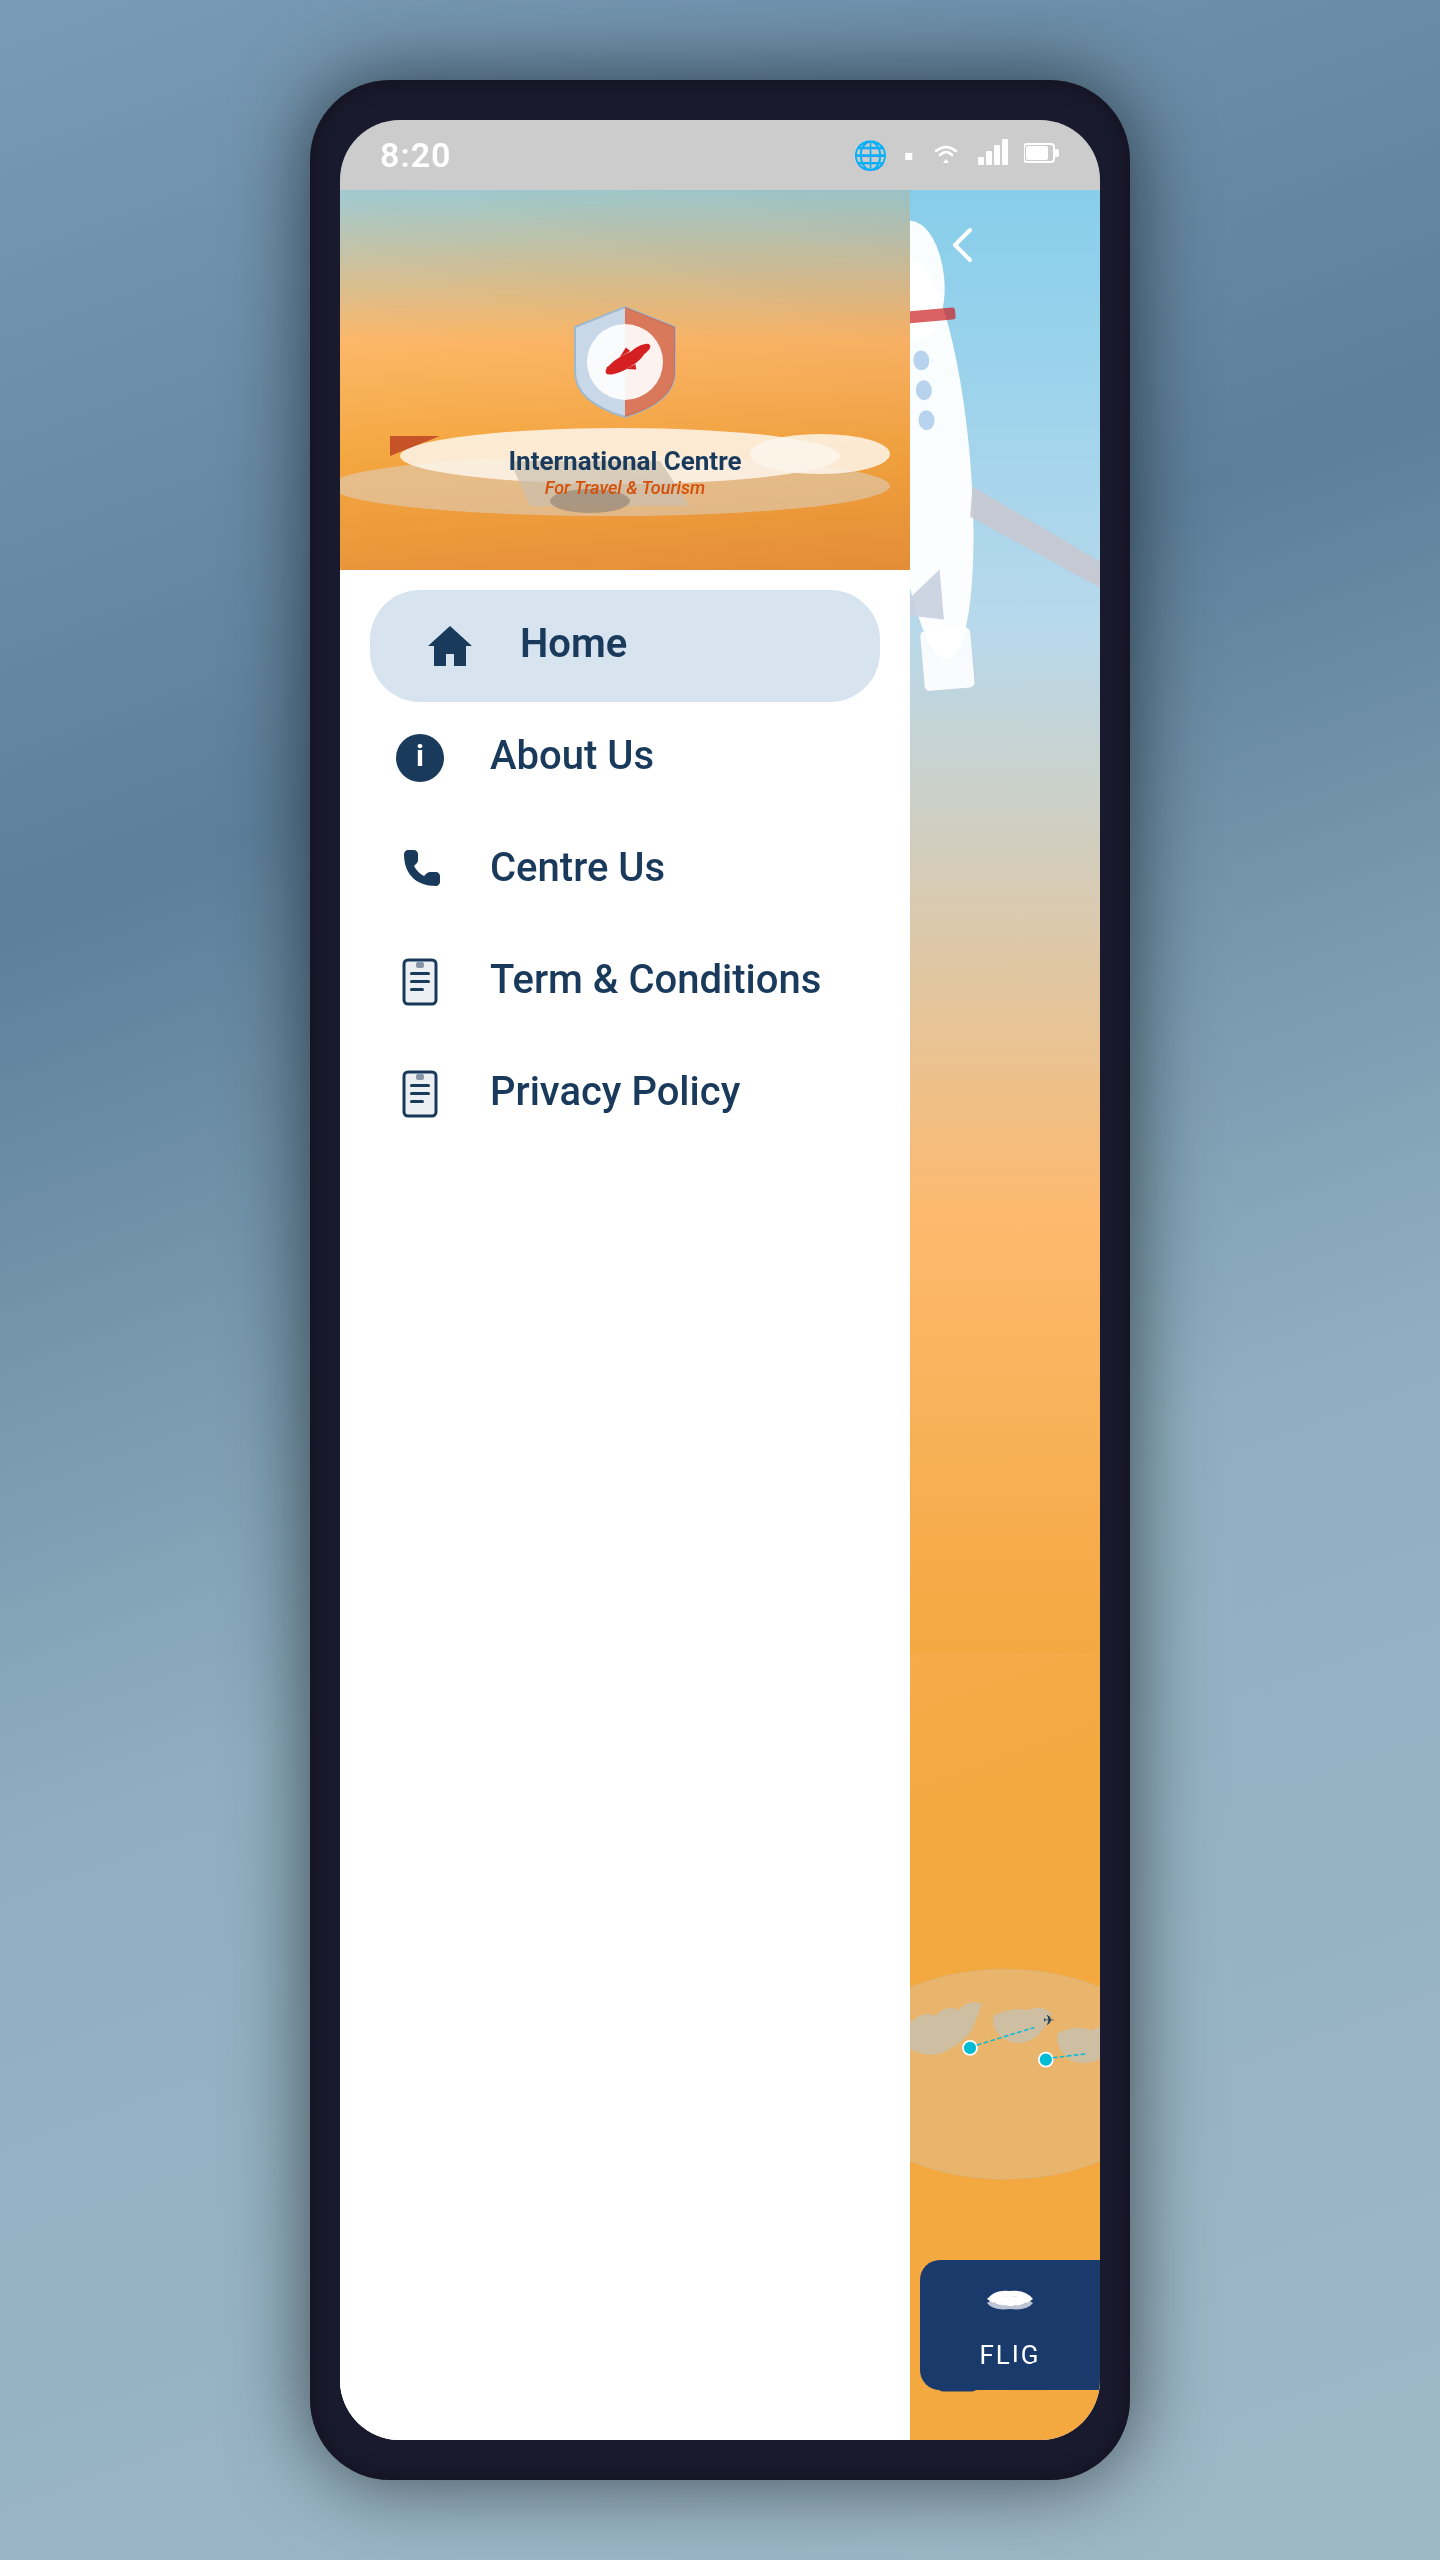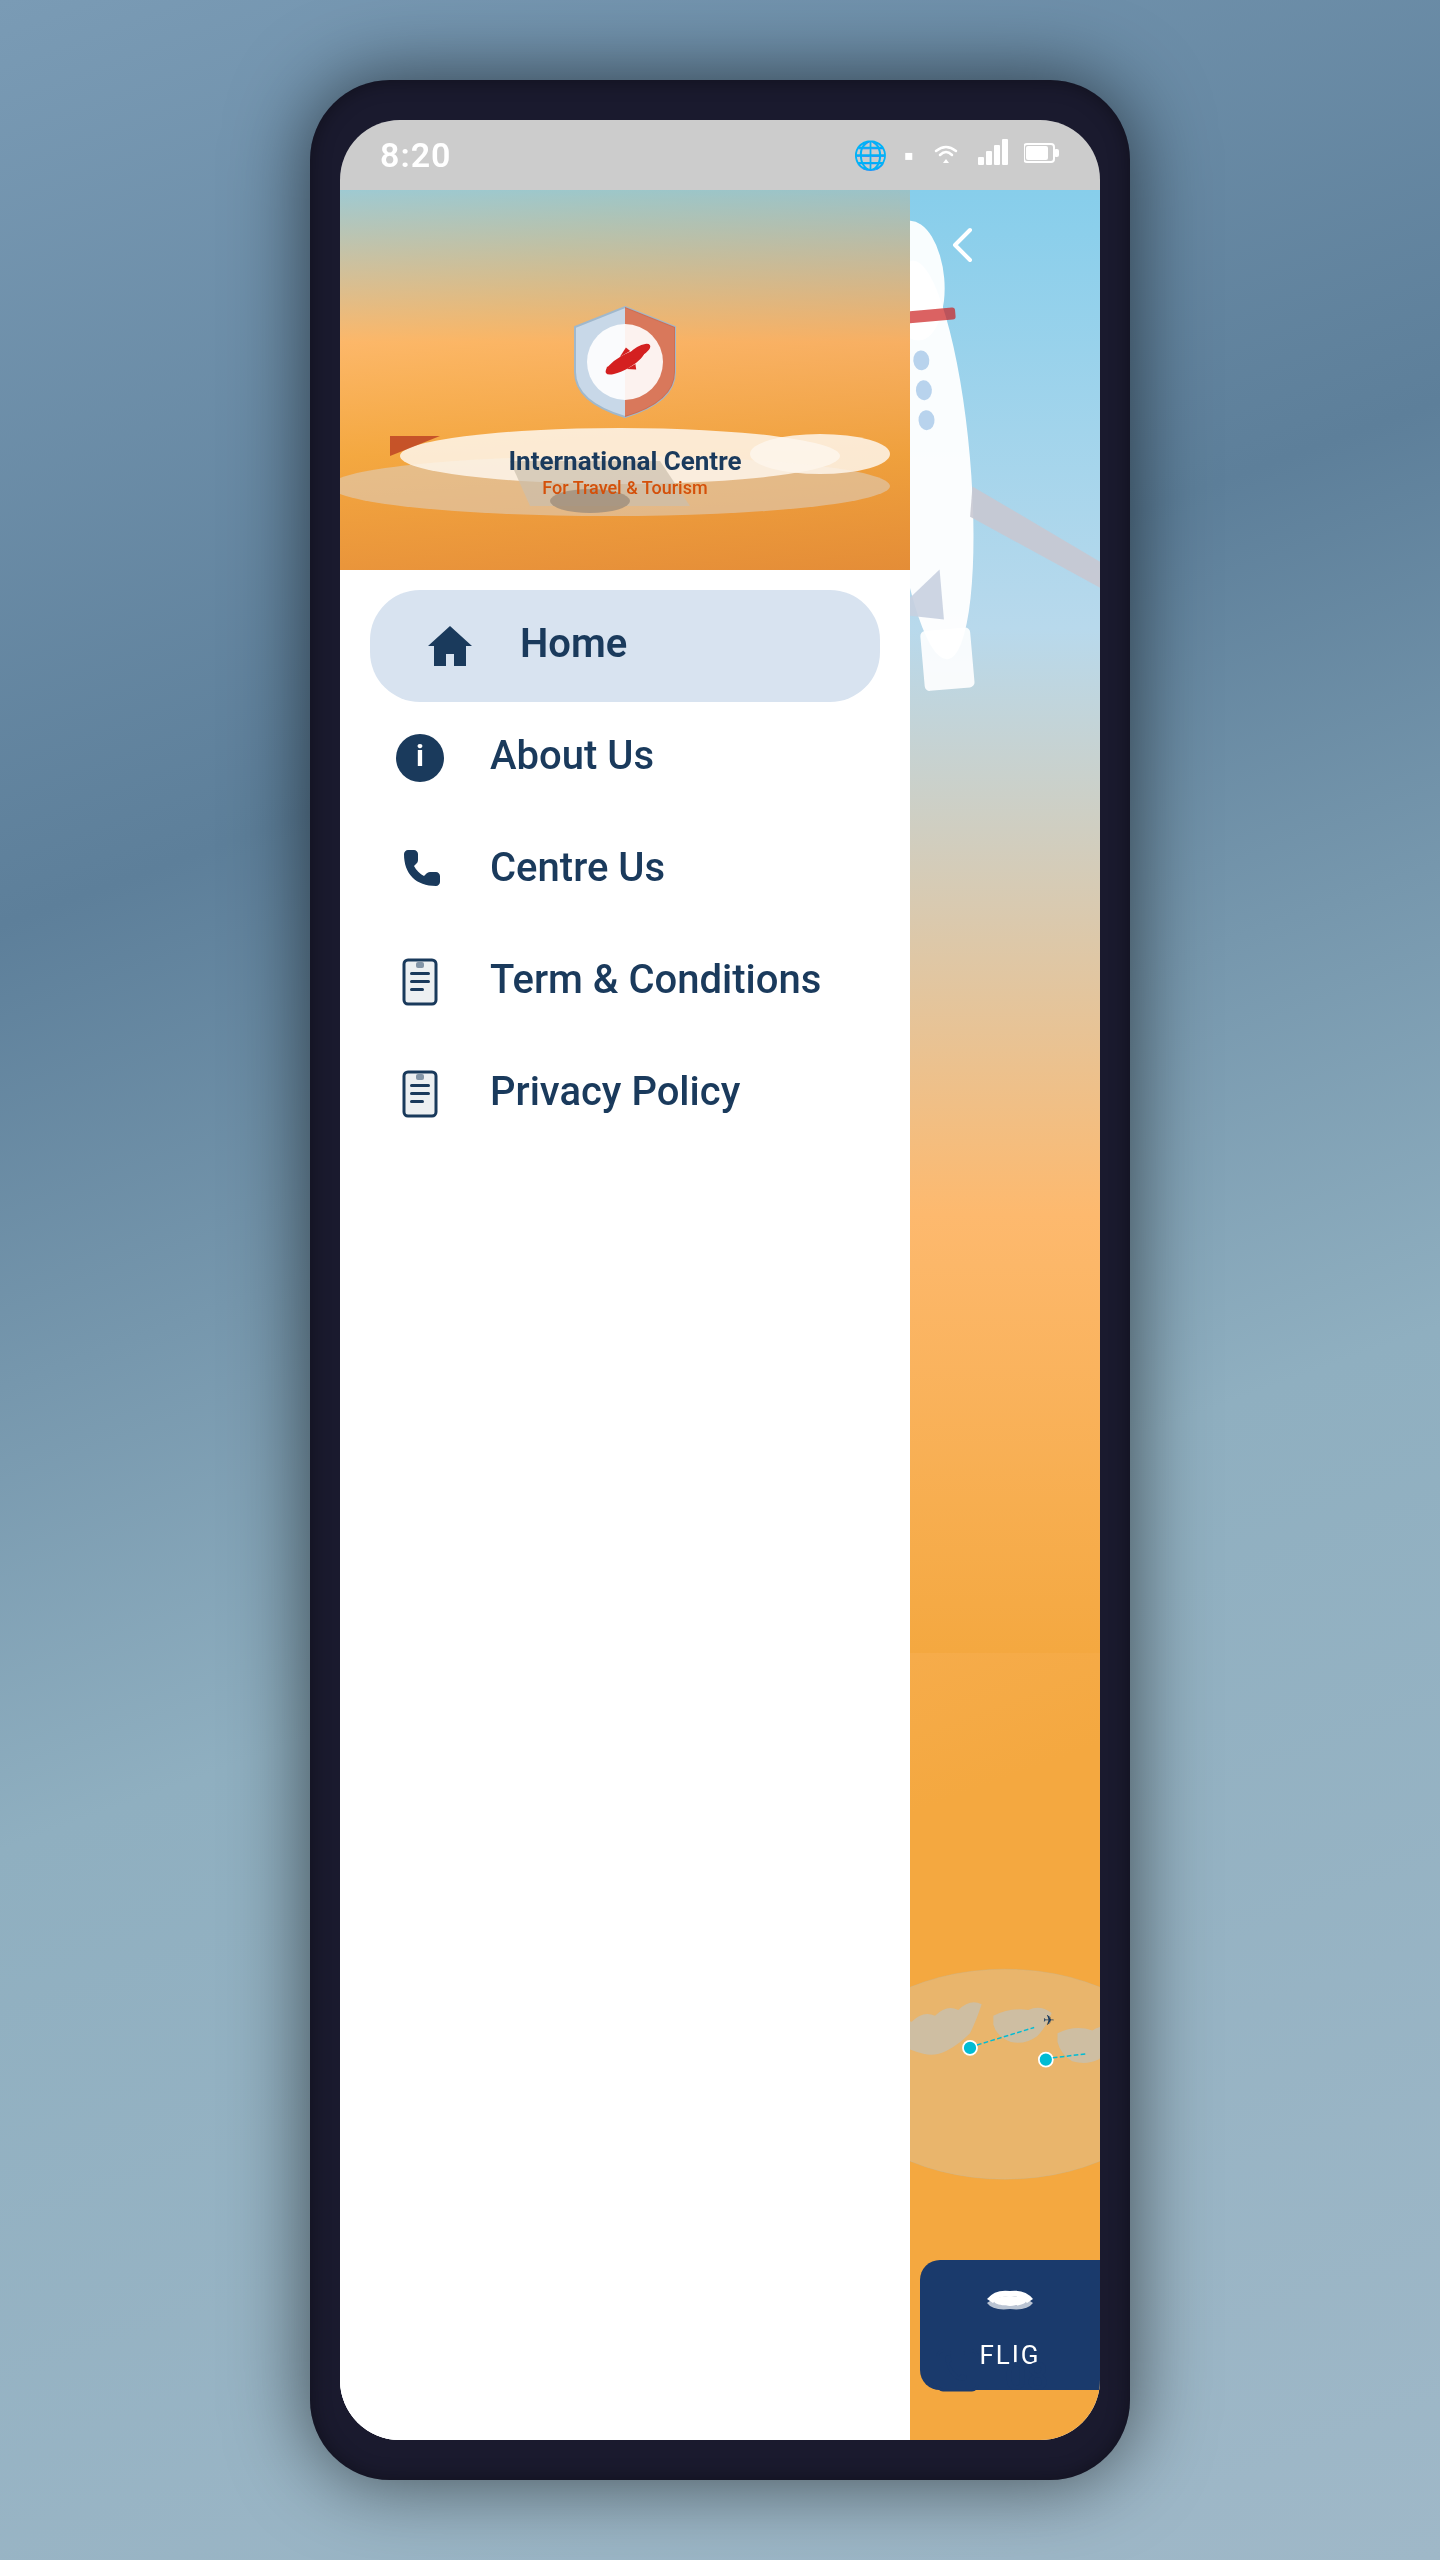--- a/index.html
+++ b/index.html
@@ -137,20 +137,21 @@
     .logo-title {
       font-size: 26px;
       font-weight: 700;
       color: #1a3a5c;
       line-height: 1.2;
     }
 
     .logo-subtitle {
       font-size: 18px;
       color: #d4500a;
+      font-style: italic;
       font-weight: 500;
     }
 
     
     .nav-menu {
       flex: 1;
       padding: 20px 0;
       background: #fff;
     }
 

